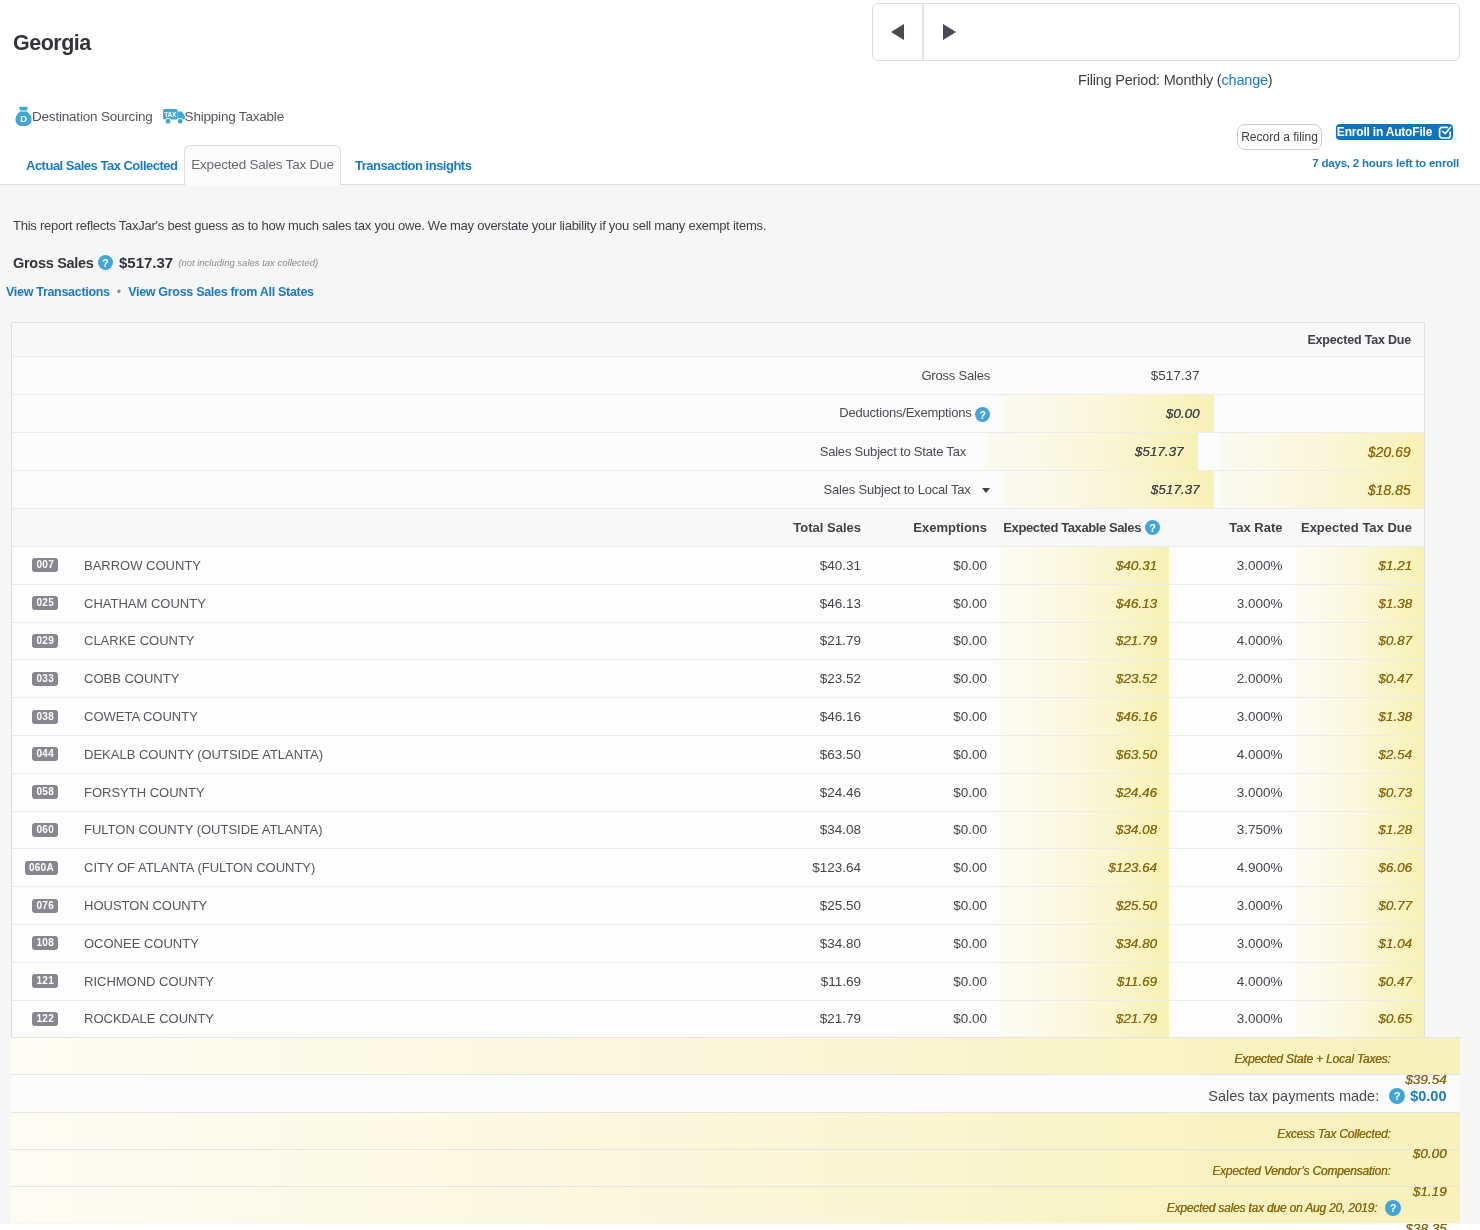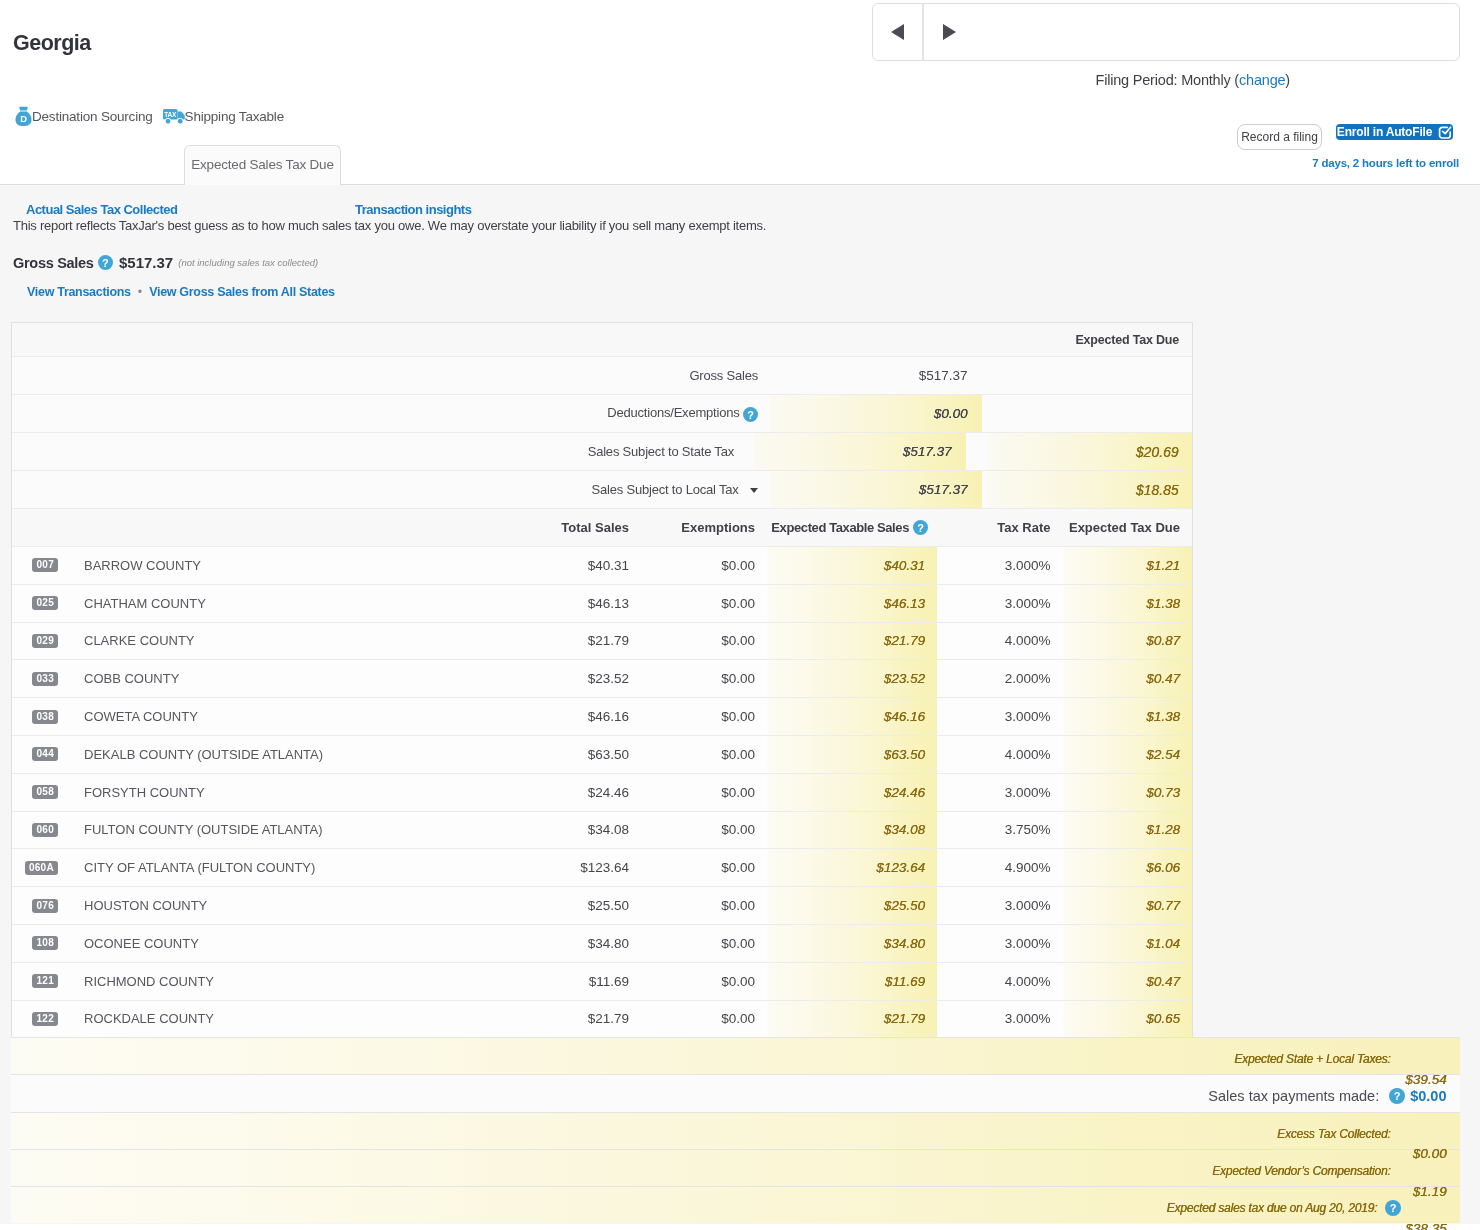--- a/index.html
+++ b/index.html
@@ -12,54 +12,54 @@
 .datenav { position:absolute; left:872px; top:3px; width:588px; height:58px; border:1px solid #ddd; border-radius:6px; background:#fff; display:flex; }
 .dn-arrow { width:50px; display:flex; align-items:center; justify-content:center; cursor:pointer; }
 .dn-arrow.l { border-right:1px solid #e3e3e3; }
 .dn-arrow.r { border-left:1px solid #e3e3e3; width:51px; }
 .dn-mid { flex:1; text-align:center; padding-top:8px; }
 .dn-title { font-size:18px; font-weight:bold; color:#3a3a42; line-height:22px; }
 .dn-sub { font-size:14.5px; color:#8e8e96; line-height:21px; margin-top:1px; }
 .tri-l { width:0; height:0; border-top:8px solid transparent; border-bottom:8px solid transparent; border-right:13px solid #4a4a52; }
 .tri-r { width:0; height:0; border-top:8px solid transparent; border-bottom:8px solid transparent; border-left:13px solid #4a4a52; }
 
-.filing { position:absolute; top:72px; left:1078px; width:212px; text-align:right; font-size:14.5px; color:#3f3f46; letter-spacing:-0.2px; }
+.filing { position:absolute; top:72px; left:1078px; width:212px; text-align:left; font-size:14.5px; color:#3f3f46; letter-spacing:-0.2px; }
 .filing a { color:#1a7bc0; text-decoration:none; }
 
 .srcrow { position:absolute; left:15px; top:106px; display:flex; align-items:center; font-size:13.5px; color:#55555d; letter-spacing:-0.2px; }
 .srcrow .lbl { margin:0 0 0 0; }
 .srcrow .ic2 { margin-left:10px; }
 
 .btn-plain { position:absolute; left:1237px; top:124px; width:85px; height:26px; background:#fff; border:1px solid #ccc; border-radius:8px; font-size:12px; color:#3f3f46; display:flex; align-items:center; justify-content:center; white-space:nowrap; }
 .btn-blue { position:absolute; left:1336px; top:124px; width:117px; height:16px; background:#1173bd; border-radius:4px; font-size:12px; font-weight:bold; color:#fff; display:flex; align-items:center; justify-content:center; white-space:nowrap; letter-spacing:-0.2px; }
 .btn-blue svg { margin-left:6px; }
 .enroll-note { position:absolute; right:21px; top:157px; font-size:11.5px; font-weight:600; color:#1a7bc0; letter-spacing:-0.2px; }
 
 
 .tabbar { position:absolute; left:0; top:184px; width:1480px; height:0; border-top:1px solid #ddd; }
-.tab-link { position:absolute; top:158px; font-size:13px; font-weight:600; color:#1a7bc0; letter-spacing:-0.5px; white-space:nowrap;margin-top:44px; }
+.tab-link { position:absolute; top:158px; font-size:13px; font-weight:600; color:#1a7bc0; letter-spacing:-0.5px; white-space:nowrap; }
 .tab-active { position:absolute; left:184px; top:145px; width:157px; height:40px; background:#fbfbfb; border:1px solid #ddd; border-bottom:none; border-radius:6px 6px 0 0; text-align:center; font-size:13.5px; color:#6a6a73; line-height:38px; z-index:2; letter-spacing:-0.2px; }
 
 
 .panel { position:absolute; left:0; top:185px; width:1480px; height:1039px; background:#f6f6f6; }
 
 .intro { position:absolute; left:13px; top:218px; font-size:13px; letter-spacing:-0.25px; color:#3f3f46; }
 .gross { position:absolute; left:13px; top:252px; height:21px; display:flex; align-items:center; }
 .gross b { font-size:14.5px; color:#33333b; letter-spacing:-0.3px; }
 .gross .amt { font-size:15px; font-weight:bold; color:#33333b; margin-left:6px; }
 .gross .note { font-size:9.5px; font-style:italic; color:#8b8b90; margin-left:5px; }
-.linkrow { position:absolute; left:27px; top:285px; font-size:12.5px; }
+.linkrow { position:absolute; left:6px; top:285px; font-size:12.5px; }
 .linkrow a { color:#1a7bc0; text-decoration:none; font-weight:600; letter-spacing:-0.3px; }
 .linkrow .dot { color:#8a8a90; margin:0 7px; }
 
 
 .qi { flex:none; display:inline-flex; width:15px; height:15px; border-radius:50%; background:#41a5d6; color:#fff; font-size:11px; font-weight:bold; align-items:center; justify-content:center; vertical-align:-2px; }
 
 
-.tbl { position:absolute; left:11px; top:322px; width:1182px; background:#fdfdfd; border:1px solid #e0e0e0; border-bottom:none; }
+.tbl { position:absolute; left:11px; top:322px; width:1414px; background:#fdfdfd; border:1px solid #e0e0e0; border-bottom:none; }
 .row { display:flex; align-items:center; border-top:1px solid #ececec; height:38px; }
 .row:first-child { border-top:none; }
 .thead { height:33px; background:#f8f8f8; justify-content:flex-end; }
 .thead .t { font-size:12.5px; font-weight:bold; color:#3f3f46; padding-right:13px; letter-spacing:-0.2px; }
 .colhead { background:#f8f8f8; }
 .colhead > div { font-weight:bold; font-size:13px; color:#3f3f46; white-space:nowrap; }
 
 .c-name { flex:1; display:flex; align-items:center; padding-left:10px; font-size:13px; color:#56565e; white-space:nowrap;gap:21px; }
 .c-ts   { width:130px; text-align:right; padding-right:12px; font-size:13.5px; color:#45454d; }
 .c-ex   { width:126px; text-align:right; padding-right:12px; font-size:13.5px; color:#45454d; }

